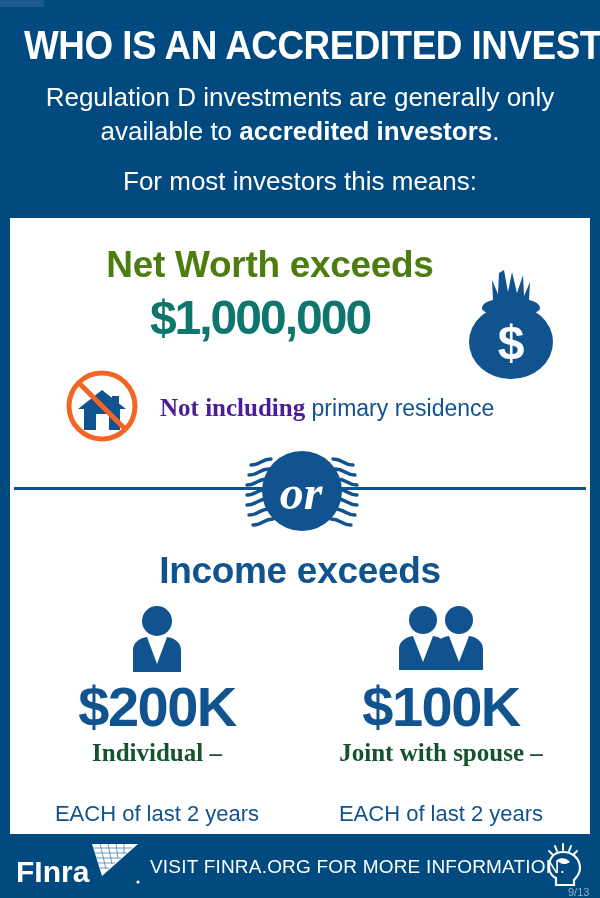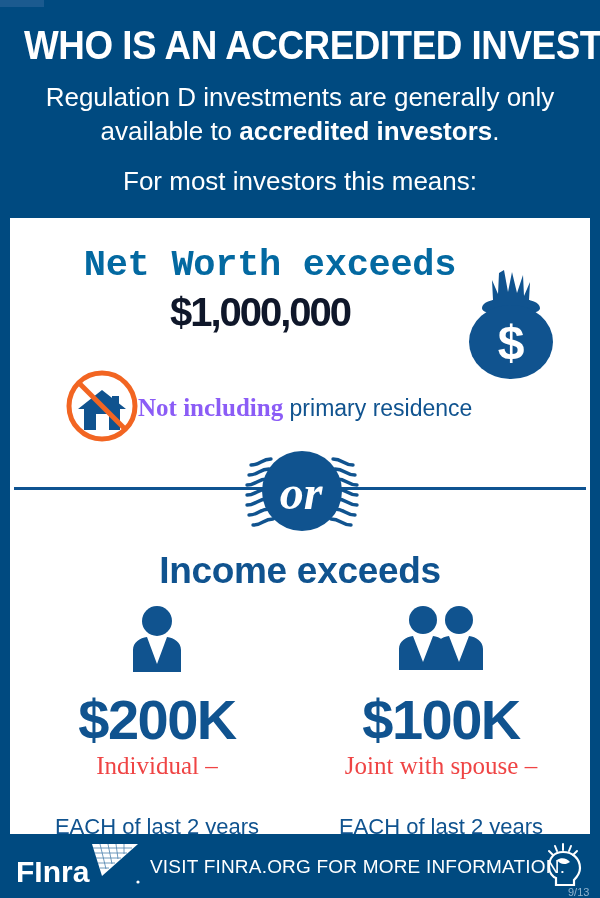--- a/index.html
+++ b/index.html
@@ -64,34 +64,33 @@
     background: #ffffff;
     box-sizing: border-box;
   }
 
   
   .nw-title {
     position: absolute;
     left: 60px; top: 26px;
     width: 400px;
     text-align: center;
-    color: #0369a1;
+    color: #4d7c0f;
     font-size: 37px;
     font-weight: 600;
     letter-spacing: -0.3px;
     white-space: nowrap;
-    font-family: Liberation Mono, monospace;
   }
   .nw-amount {
     position: absolute;
     left: 40px; top: 72px;
     width: 420px;
     text-align: center;
-    color: #0f172a;
-    font-size: 40px;
+    color: #0f766e;
+    font-size: 48px;
     font-weight: 600;
     letter-spacing: -2px;
     white-space: nowrap;
   }
 
   .moneybag {
     position: absolute;
     left: 446px; top: 48px;
     width: 110px; height: 115px;
   }
@@ -100,21 +99,22 @@
     left: 128px; top: 176px;
     width: 430px;
     color: #10538F;
     font-size: 23px;
     white-space: nowrap;
   }
   .nw-note b {
     font-family: "Liberation Serif", serif;
     font-weight: bold;
     font-size: 25px;
-    color: #8b5cf6;
+    color: #4c1d95;
+    padding-left: 22px;
   }
   .nohouse {
     position: absolute;
     left: 52px; top: 148px;
     width: 80px; height: 80px;
   }
 
   
   .divider-line {
     position: absolute;
@@ -150,26 +150,26 @@
   .col-right { left: 296px; }
 
   .person-wrap { height: 70px; }
 
   .col-amount {
     color: #10538F;
     font-size: 56px;
     font-weight: 600;
     letter-spacing: -1.5px;
     line-height: 62px;
-    margin-top: 15px;
+    margin-top: 2px;
   }
   .col-label {
     font-family: "Liberation Serif", serif;
-    font-weight: normal;
-    color: #ef4444;
+    font-weight: bold;
+    color: #14532d;
     font-size: 25px;
     line-height: 30px;
     white-space: nowrap;
   }
   .col-sub {
     color: #10538F;
     font-size: 22px;
     line-height: 28px;
     white-space: nowrap;
     margin-top: 32px;

